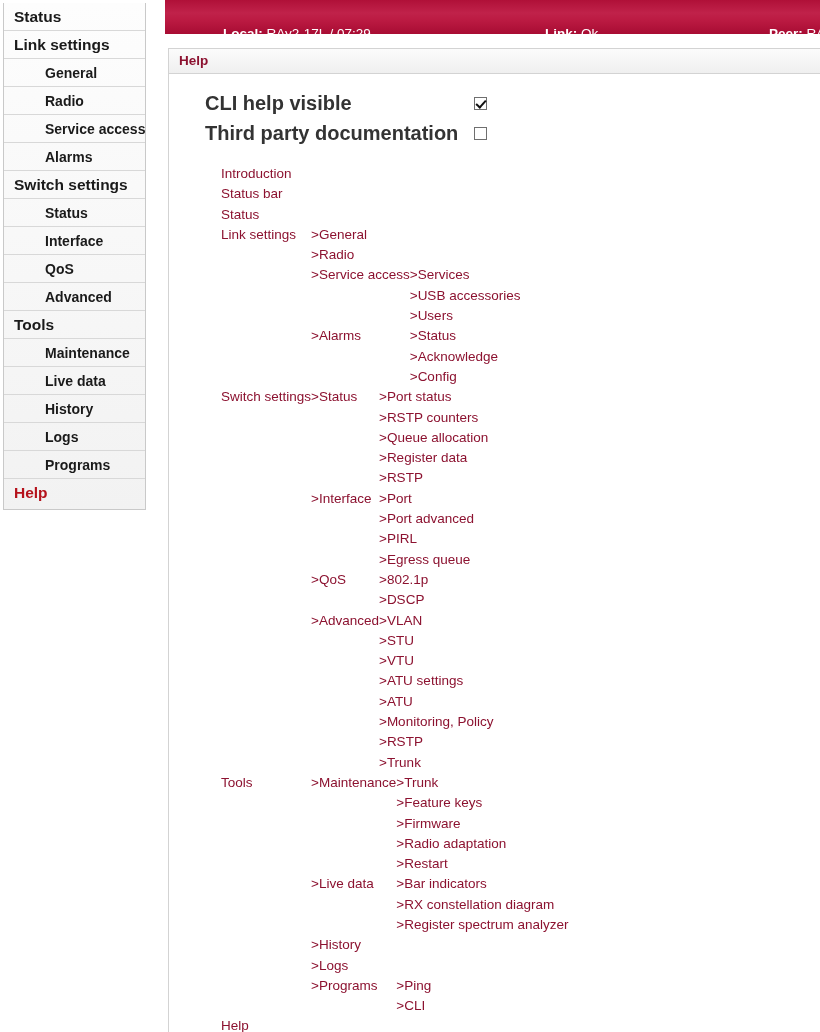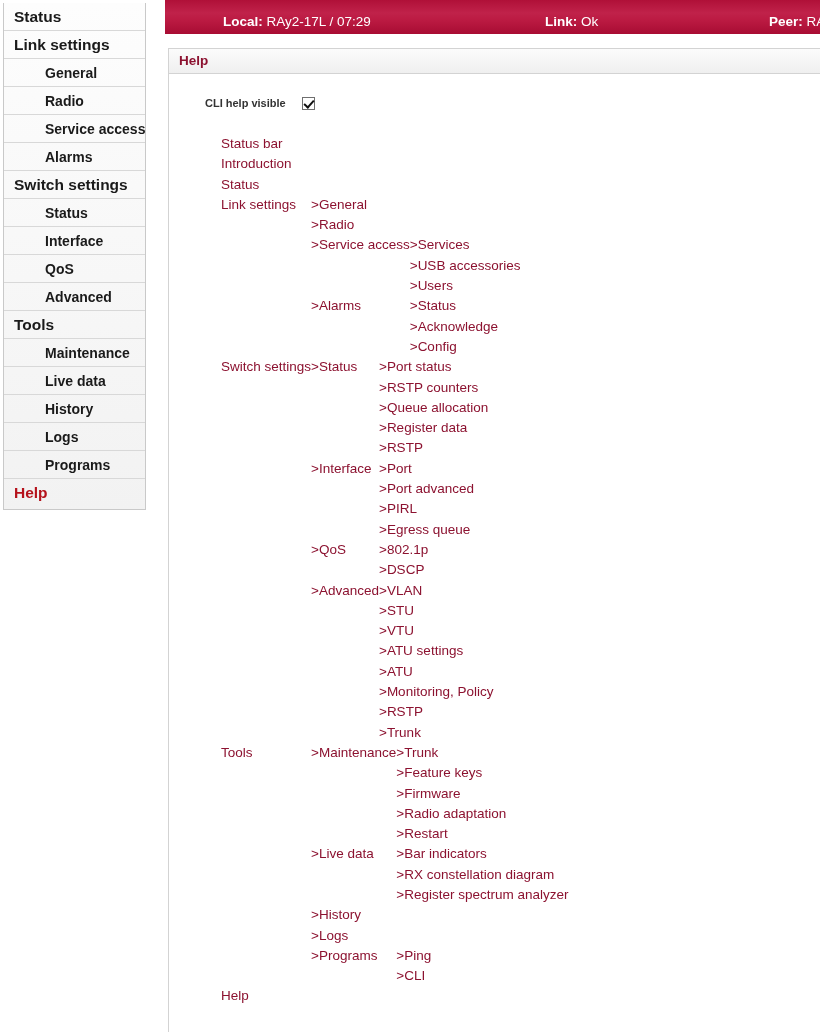--- a/index.html
+++ b/index.html
@@ -45,21 +45,21 @@
   #statusbar {
     position: absolute; left: 165px; top: 0px;
     width: 680px; height: 34px;
     background: linear-gradient(to bottom, #b01038 0%, #c0224a 38%, #bb1a42 60%, #a80c33 100%);
     color: #ffffff;
     font-size: 13.5px;
     white-space: nowrap;
   }
   .sb-cell {
     position: absolute;
-    top: 5px; height: 34px; line-height: 34px;
+    top: 17px; height: 34px; line-height: 34px;
   }
   .sb-key { font-weight: bold; }
   .sb-val { font-weight: normal; }
   .sb-val.link-ok { }
   #sb-local { left: 58px; }
   #sb-link  { left: 380px; }
   #sb-peer  { left: 570px; margin-left: 34px; }
 
   
   #panel {
@@ -79,21 +79,21 @@
     color: #8c1230;
     background: linear-gradient(to bottom, #fbfbfb 0%, #efefef 100%);
     border-bottom: 1px solid #d3d3d3;
   }
   #panel-body { padding: 0; }
 
   
   .cb-table { border-collapse: collapse; margin-top: 14px; margin-left: 0px; }
   .cb-table td { padding: 0; vertical-align: middle; }
   .cb-label {
-    font-size: 11px;
+    font-size: 20px;
     font-weight: bold;
     color: #333333;
     padding-left: 36px !important;
     height: 30px;
     white-space: nowrap;
   }
   .cb-cell { padding-left: 16px !important; width: 40px; }
   .cb-box {
     display: inline-block;
     width: 13px; height: 13px;
@@ -186,31 +186,35 @@
 
   <section id="panel">
     <div id="panel-title">Help</div>
     <div id="panel-body">
       <table class="cb-table">
         <tbody id="cb-rows">
             <tr>
               <td class="cb-label">CLI help visible</td>
               <td class="cb-cell"><span class="cb-box checked"></span></td>
             </tr>
+            <tr>
+              <td class="cb-label">Third party documentation</td>
+              <td class="cb-cell"><span class="cb-box"></span></td>
+            </tr>
           </tbody>
       </table>
       <div id="tree">
           <table class="t">
             <tbody>
               <tr>
+                <td class="lbl"><a class="l" href="#">Introduction</a></td>
+                <td></td>
+              </tr>
+              <tr>
                 <td class="lbl"><a class="l" href="#">Status bar</a></td>
-                <td></td>
-              </tr>
-              <tr>
-                <td class="lbl"><a class="l" href="#">Introduction</a></td>
                 <td></td>
               </tr>
               <tr>
                 <td class="lbl"><a class="l" href="#">Status</a></td>
                 <td></td>
               </tr>
               <tr>
                 <td class="lbl"><a class="l" href="#">Link settings</a></td>
                 <td class="sub">
                   <table class="t">

